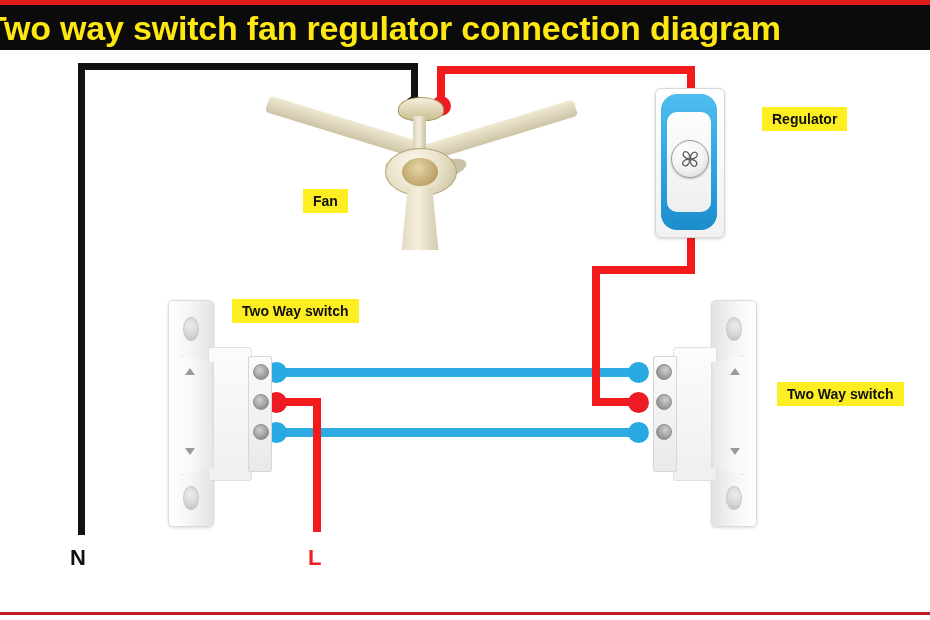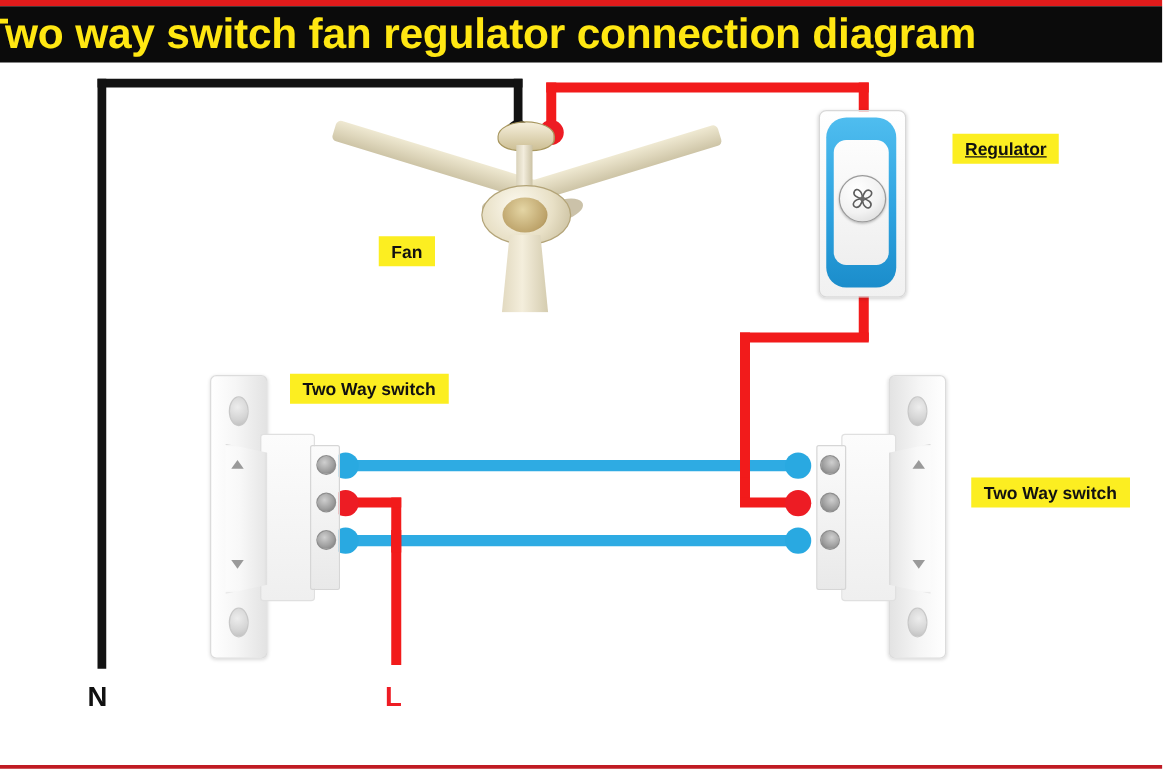--- a/index.html
+++ b/index.html
@@ -317,21 +317,21 @@
     <div class="sw-term" style="left:93px; top:64px; width:14px; height:14px;"></div>
     <div class="sw-term" style="left:93px; top:94px; width:14px; height:14px;"></div>
     <div class="sw-term" style="left:93px; top:124px; width:14px; height:14px;"></div>
   </div>
 
   <div class="wire red" style="left:313px; top:424px; width:8px; height:18px;"></div>
   <div class="wire red" style="left:592px; top:364px; width:8px; height:18px;"></div>
 
   <div class="tag" style="left:303px; top:189px;">Fan</div>
 
-  <div class="tag" style="left:762px; top:107px;text-decoration:underline;">Regulator</div>
+  <div class="tag" style="left:762px; top:107px;">Regulator</div>
 
   <div class="tag" style="left:232px; top:299px;">Two Way switch</div>
 
   <div class="tag" style="left:777px; top:382px;">Two Way switch</div>
 
   <div class="terminal-letter n" style="left:70px; top:545px;">N</div>
 
   <div class="terminal-letter l" style="left:308px; top:545px;">L</div>
 
   <div class="bottom-rule"></div>

